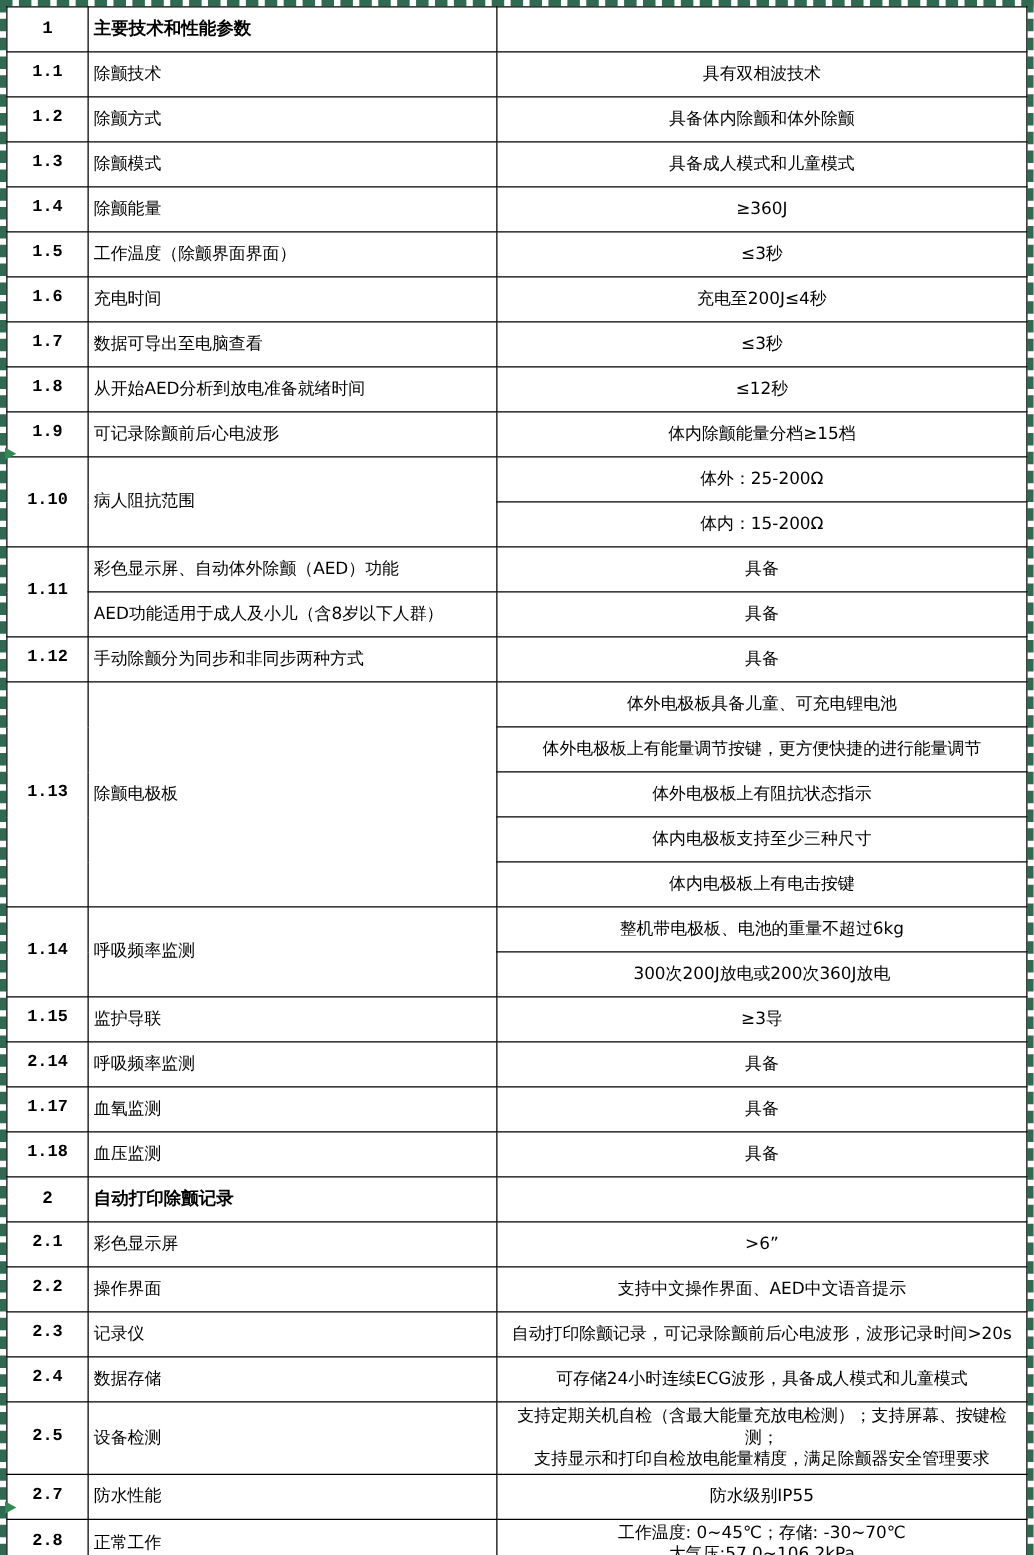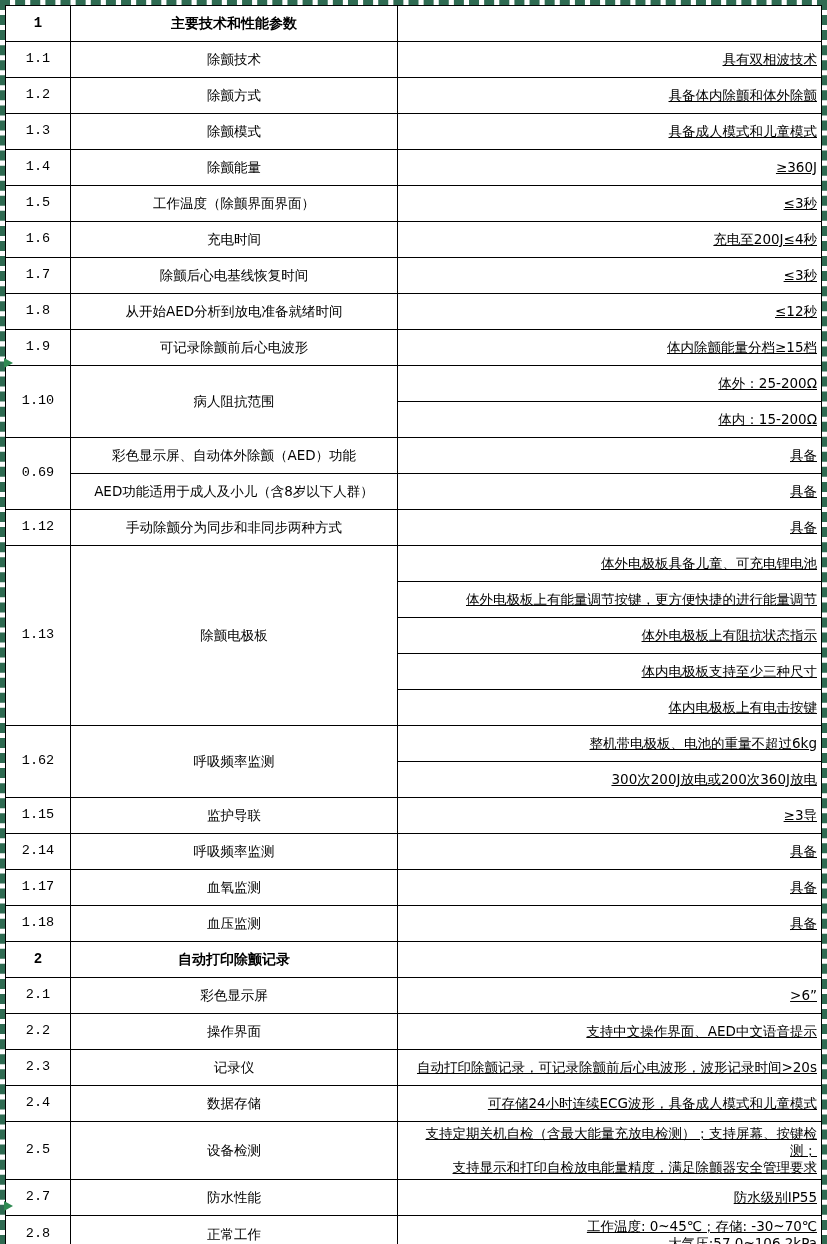--- a/index.html
+++ b/index.html
@@ -24,23 +24,24 @@
     line-height:1.25;
     overflow:hidden;
     padding:2px 4px;
   }
   td.c-num{
     width:56px;
     text-align:center;
     font-family:"Liberation Mono","DejaVu Sans Mono",monospace;
     font-size:13px;
     padding:2px 0;
-  }
-  td.c-param{width:318px;text-align:center;}
-  td.c-value{text-align:right;white-space:pre-line;text-decoration:underline;}
+    font-weight:bold;
+  }
+  td.c-param{width:318px;text-align:left;}
+  td.c-value{text-align:center;white-space:pre-line;}
   tr{height:36px;}
   tr.section td{font-weight:bold;font-size:14px;}
   tr.tall{height:58px;}
   tr.short{height:34px;}
   .pb-marker{
     position:absolute;
     left:-1px;
     width:0;height:0;
     border-top:5px solid transparent;
     border-bottom:5px solid transparent;
@@ -85,21 +86,21 @@
           <td class="c-param">工作温度（除颤界面界面）</td>
           <td class="c-value">≤3秒</td>
         </tr>
         <tr>
           <td class="c-num">1.6</td>
           <td class="c-param">充电时间</td>
           <td class="c-value">充电至200J≤4秒</td>
         </tr>
         <tr>
           <td class="c-num">1.7</td>
-          <td class="c-param">除颤后心电基线恢复时间</td>
+          <td class="c-param">数据可导出至电脑查看</td>
           <td class="c-value">≤3秒</td>
         </tr>
         <tr>
           <td class="c-num">1.8</td>
           <td class="c-param">从开始AED分析到放电准备就绪时间</td>
           <td class="c-value">≤12秒</td>
         </tr>
         <tr>
           <td class="c-num">1.9</td>
           <td class="c-param">可记录除颤前后心电波形</td>
@@ -107,21 +108,21 @@
         </tr>
         <tr>
           <td class="c-num" rowspan="2">1.10</td>
           <td class="c-param" rowspan="2">病人阻抗范围</td>
           <td class="c-value">体外：25-200Ω</td>
         </tr>
         <tr>
           <td class="c-value">体内：15-200Ω</td>
         </tr>
         <tr>
-          <td class="c-num" rowspan="2">0.69</td>
+          <td class="c-num" rowspan="2">1.11</td>
           <td class="c-param">彩色显示屏、自动体外除颤（AED）功能</td>
           <td class="c-value">具备</td>
         </tr>
         <tr>
           <td class="c-param">AED功能适用于成人及小儿（含8岁以下人群）</td>
           <td class="c-value">具备</td>
         </tr>
         <tr>
           <td class="c-num">1.12</td>
           <td class="c-param">手动除颤分为同步和非同步两种方式</td>
@@ -138,21 +139,21 @@
         <tr>
           <td class="c-value">体外电极板上有阻抗状态指示</td>
         </tr>
         <tr>
           <td class="c-value">体内电极板支持至少三种尺寸</td>
         </tr>
         <tr>
           <td class="c-value">体内电极板上有电击按键</td>
         </tr>
         <tr>
-          <td class="c-num" rowspan="2">1.62</td>
+          <td class="c-num" rowspan="2">1.14</td>
           <td class="c-param" rowspan="2">呼吸频率监测</td>
           <td class="c-value">整机带电极板、电池的重量不超过6kg</td>
         </tr>
         <tr>
           <td class="c-value">300次200J放电或200次360J放电</td>
         </tr>
         <tr>
           <td class="c-num">1.15</td>
           <td class="c-param">监护导联</td>
           <td class="c-value">≥3导</td>

